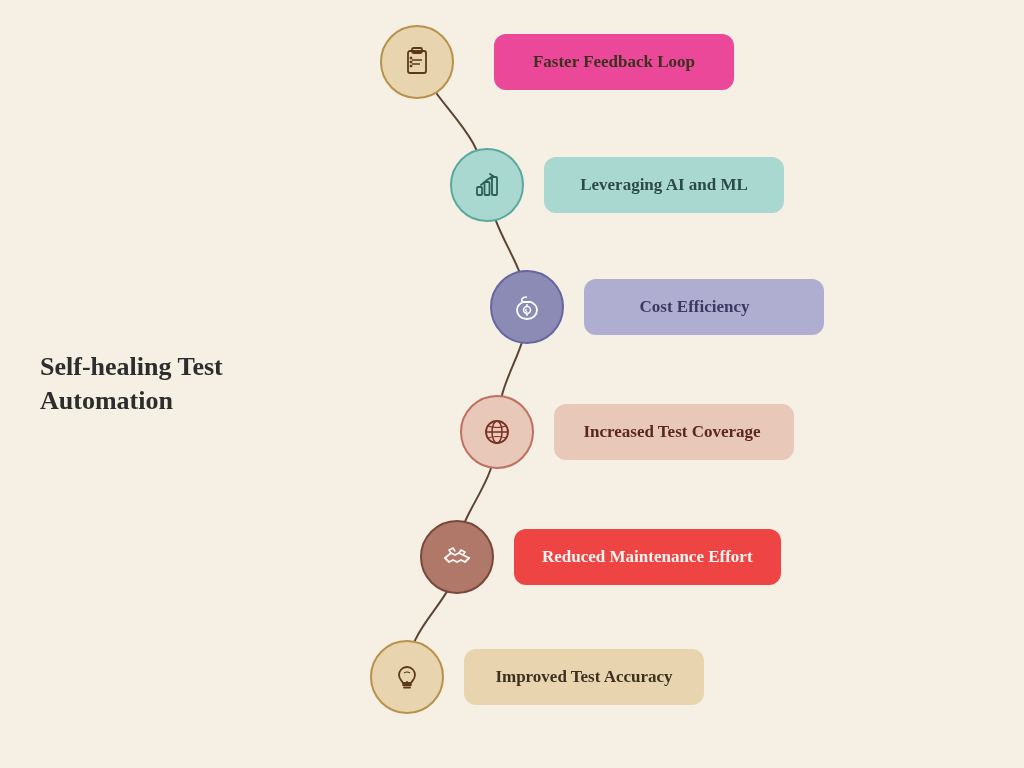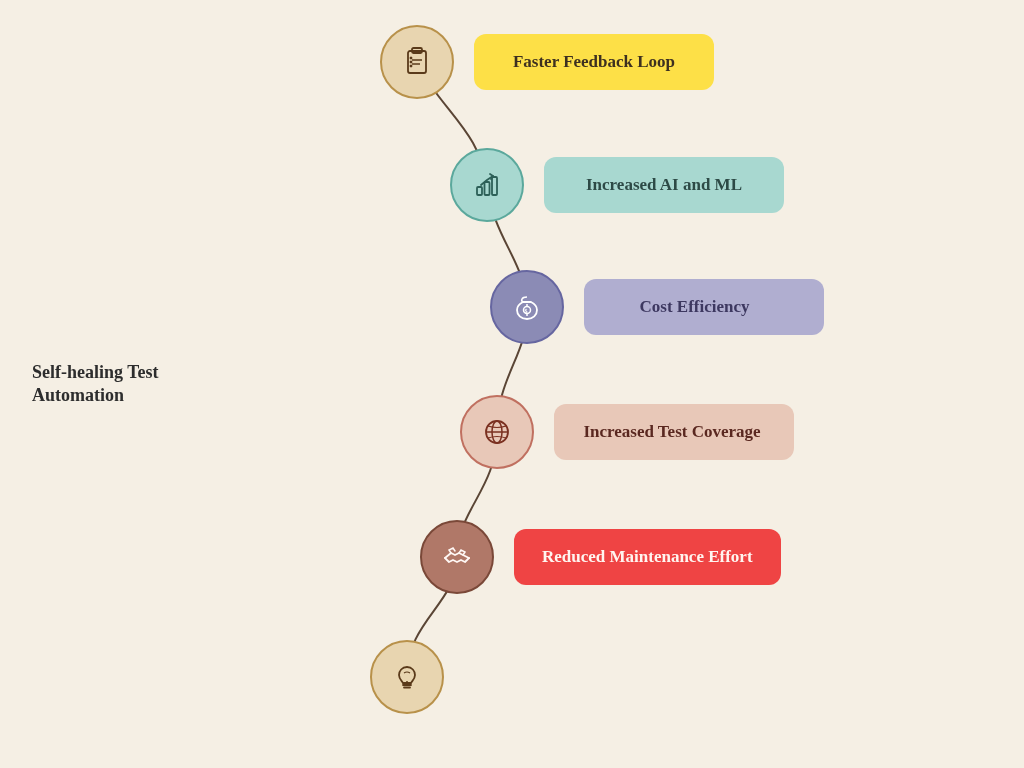--- a/index.html
+++ b/index.html
@@ -8,24 +8,24 @@
       width: 1024px;
       height: 768px;
       background-color: #f5efe4;
       font-family: 'Georgia', serif;
       overflow: hidden;
       position: relative;
     }
 
     .page-title {
       position: absolute;
-      left: 32px;
+      left: 40px;
       top: 50%;
       transform: translateY(-50%);
-      font-size: 18px;
+      font-size: 26px;
       font-weight: 700;
       color: #2d2d2d;
       max-width: 220px;
       line-height: 1.3;
     }
 
     .timeline-container {
       position: absolute;
       left: 360px;
       top: 0;
@@ -187,38 +187,38 @@
         <line x1="13" y1="16" x2="23" y2="16" stroke="#5a3a1a" stroke-width="1.5"></line>
         <line x1="13" y1="20" x2="21" y2="20" stroke="#5a3a1a" stroke-width="1.5"></line>
         <line x1="11" y1="13" x2="13" y2="15" stroke="#5a3a1a" stroke-width="1.5"></line>
         <line x1="13" y1="13" x2="11" y2="15" stroke="#5a3a1a" stroke-width="1.5"></line>
         <line x1="11" y1="17" x2="13" y2="19" stroke="#5a3a1a" stroke-width="1.5"></line>
         <line x1="13" y1="17" x2="11" y2="19" stroke="#5a3a1a" stroke-width="1.5"></line>
         <line x1="11" y1="21" x2="13" y2="23" stroke="#5a3a1a" stroke-width="1.5"></line>
         <line x1="13" y1="21" x2="11" y2="23" stroke="#5a3a1a" stroke-width="1.5"></line>
       </svg>
     </div>
-    <div class="label-box" style="background-color:#fde047; color:#3d3020;">
+    <div class="label-box" style="background-color:#ec4899; color:#3d3020;margin-left:20px;">
       <span>Faster Feedback Loop</span>
     </div>
   </div>
 
   <div class="item item-2">
     <div class="circle" style="background-color:#a8d8d0; border-color:#5ba89c;">
 
       <svg class="icon" viewBox="0 0 36 36" fill="none" xmlns="http://www.w3.org/2000/svg">
         <rect x="8" y="20" width="5" height="8" rx="1" stroke="#2d6058" stroke-width="1.8" fill="none"></rect>
         <rect x="15.5" y="15" width="5" height="13" rx="1" stroke="#2d6058" stroke-width="1.8" fill="none"></rect>
         <rect x="23" y="10" width="5" height="18" rx="1" stroke="#2d6058" stroke-width="1.8" fill="none"></rect>
         <polyline points="12,18 18,13 24,9" stroke="#2d6058" stroke-width="1.8" fill="none" stroke-linecap="round" stroke-linejoin="round"></polyline>
         <polyline points="21,7 24,9 22,12" stroke="#2d6058" stroke-width="1.8" fill="none" stroke-linecap="round" stroke-linejoin="round"></polyline>
       </svg>
     </div>
     <div class="label-box" style="background-color:#a8d8d0; color:#2d4a46;">
-      <span>Increased AI and ML</span>
+      <span>Leveraging AI and ML</span>
     </div>
   </div>
 
   <div class="item item-3">
     <div class="circle" style="background-color:#8b8bb5; border-color:#6666a0;">
 
       <svg class="icon" viewBox="0 0 36 36" fill="none" xmlns="http://www.w3.org/2000/svg">
         <path d="M18 8 C18 8, 14 8, 13 10 C12 12, 14 13, 14 13" stroke="#fff" stroke-width="1.5" fill="none"></path>
         <path d="M14 13 C10 15, 8 18, 8 21 C8 26, 12 30, 18 30 C24 30, 28 26, 28 21 C28 18, 26 15, 22 13 Z" stroke="#fff" stroke-width="1.8" fill="none"></path>
         <circle cx="18" cy="21" r="3.5" stroke="#fff" stroke-width="1.5" fill="none"></circle>
@@ -267,15 +267,18 @@
     <div class="circle" style="background-color:#e8d5b0; border-color:#b8914a;">
 
       <svg class="icon" viewBox="0 0 36 36" fill="none" xmlns="http://www.w3.org/2000/svg">
         <path d="M18 8 C13 8, 10 12, 10 16 C10 20, 13 22, 14 24 L22 24 C23 22, 26 20, 26 16 C26 12, 23 8, 18 8 Z" stroke="#5a3a1a" stroke-width="1.8" fill="none"></path>
         <line x1="14" y1="26" x2="22" y2="26" stroke="#5a3a1a" stroke-width="1.8" stroke-linecap="round"></line>
         <line x1="15" y1="28.5" x2="21" y2="28.5" stroke="#5a3a1a" stroke-width="1.8" stroke-linecap="round"></line>
         <line x1="18" y1="24" x2="18" y2="22" stroke="#5a3a1a" stroke-width="1.5"></line>
         <path d="M15 14 Q18 12, 21 14" stroke="#5a3a1a" stroke-width="1.2" fill="none"></path>
       </svg>
     </div>
+    <div class="label-box" style="background-color:#e8d5b0; color:#3d3020;">
+      <span>Improved Test Accuracy</span>
+    </div>
   </div>
 
 </div>
 
 </body></html>

